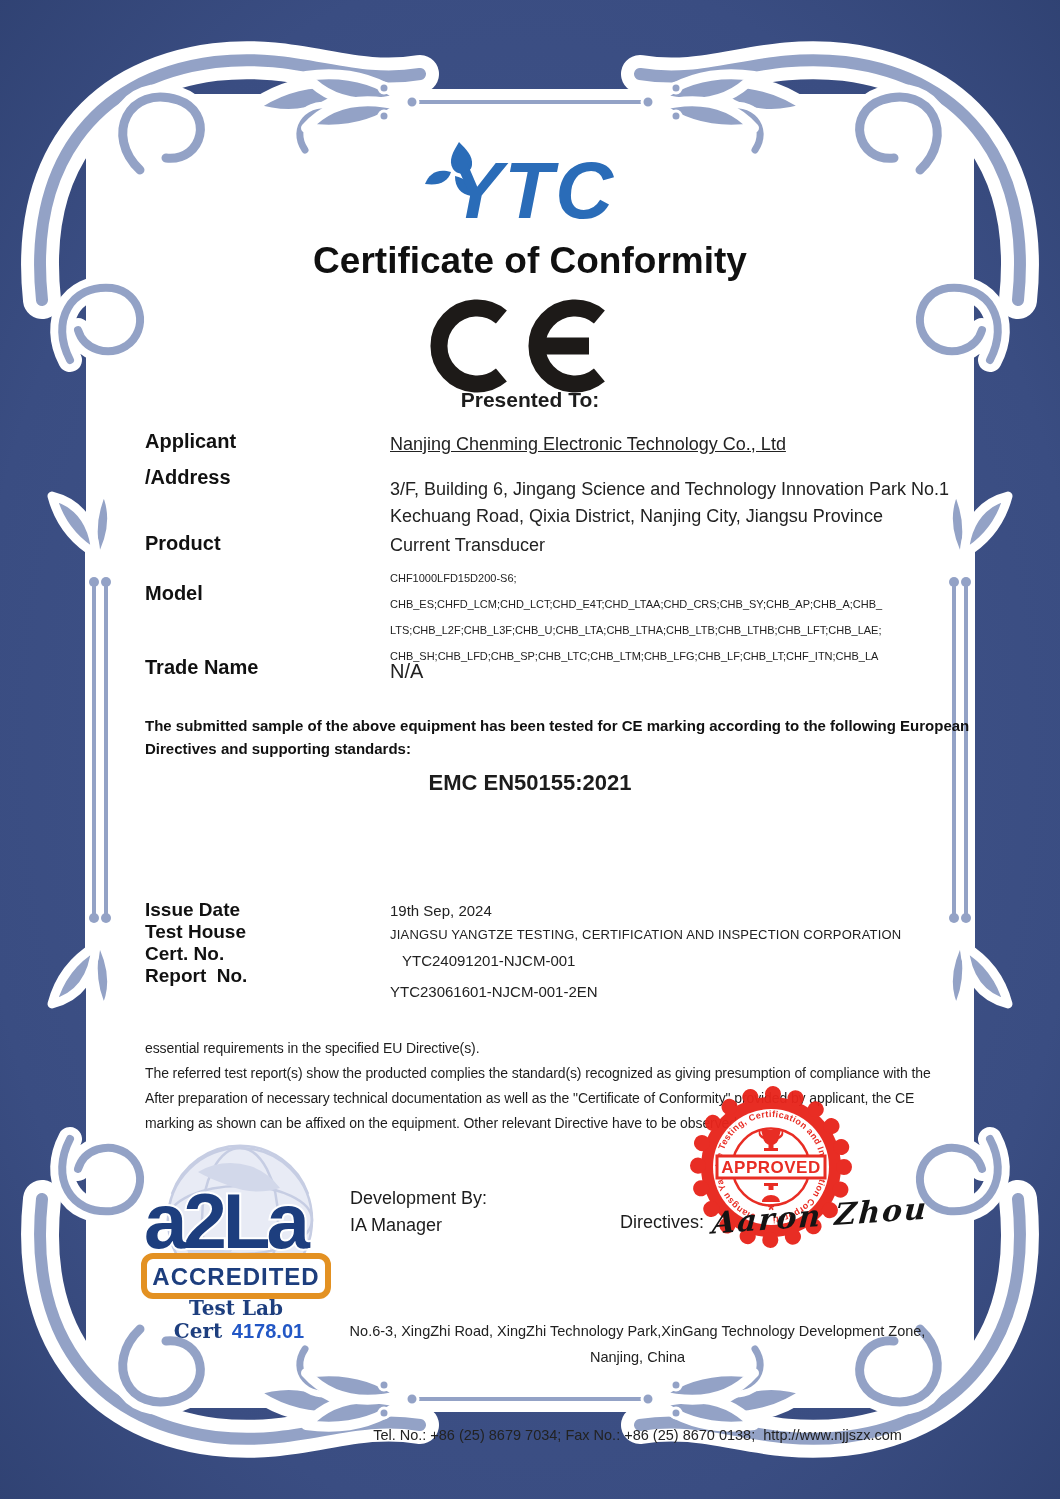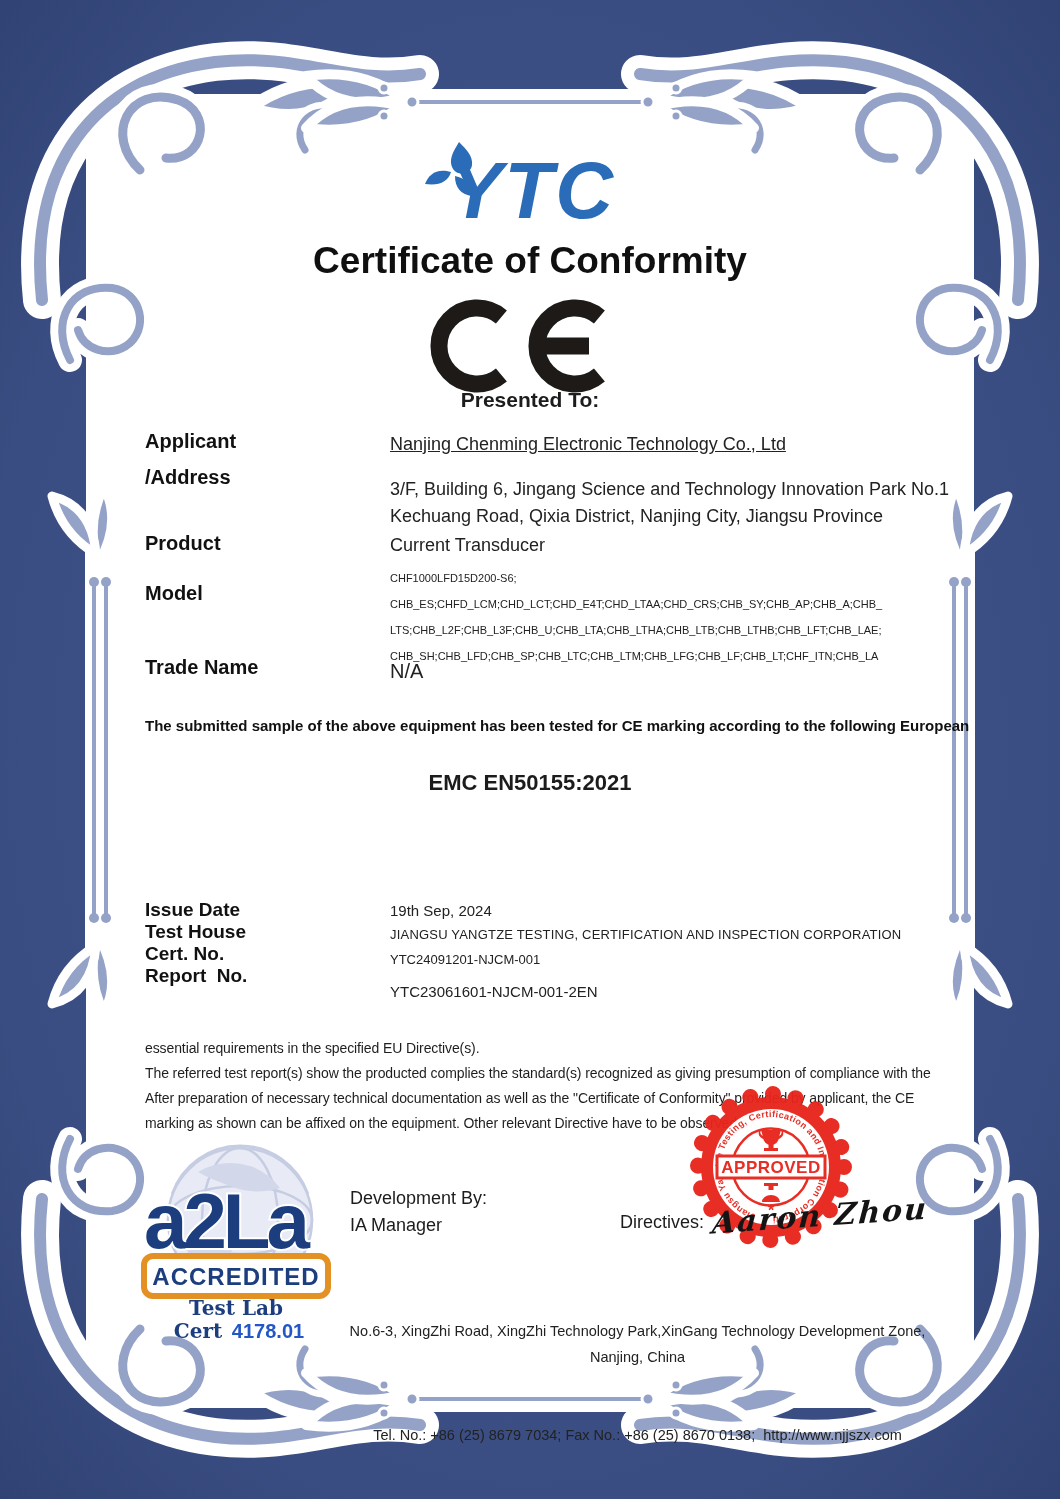--- a/index.html
+++ b/index.html
@@ -137,34 +137,35 @@
     <div class="small">CHB_ES;CHFD_LCM;CHD_LCT;CHD_E4T;CHD_LTAA;CHD_CRS;CHB_SY;CHB_AP;CHB_A;CHB_</div>
     <div class="small">LTS;CHB_L2F;CHB_L3F;CHB_U;CHB_LTA;CHB_LTHA;CHB_LTB;CHB_LTHB;CHB_LFT;CHB_LAE;</div>
     <div class="small">CHB_SH;CHB_LFD;CHB_SP;CHB_LTC;CHB_LTM;CHB_LFG;CHB_LF;CHB_LT;CHF_ITN;CHB_LA</div>
   </div>
 
   <div class="abs lbl" style="left:145px;top:656px;">Trade Name</div>
   <div class="abs val" style="left:390px;top:660px;font-size:20px;">N/A</div>
 
   <div class="abs" style="left:145px;top:714px;">
     <div class="statement">The submitted sample of the above equipment has been tested for CE marking according to the following European</div>
+    <div class="statement">Directives and supporting standards:</div>
   </div>
 
   <div class="abs center standard" style="top:770px;">EMC EN50155:2021</div>
 
   <div class="abs" style="left:145px;top:899px;">
     <div class="issuelbl">Issue Date</div>
     <div class="issuelbl">Test House</div>
     <div class="issuelbl">Cert. No.</div>
     <div class="issuelbl">Report  No.</div>
   </div>
 
   <div class="abs small" style="left:390px;top:902px;font-size:15px;">19th Sep, 2024</div>
   <div class="abs small" style="left:390px;top:927px;font-size:13px;letter-spacing:0.2px;">JIANGSU YANGTZE TESTING, CERTIFICATION AND INSPECTION CORPORATION</div>
-  <div class="abs small" style="left:390px;top:952px;font-size:13px;">YTC24091201-NJCM-001</div>
+  <div class="abs small" style="left:402px;top:952px;font-size:15px;">YTC24091201-NJCM-001</div>
   <div class="abs small" style="left:390px;top:983px;font-size:15px;">YTC23061601-NJCM-001-2EN</div>
 
   <div class="abs" style="left:145px;top:1036px;">
     <div class="legal">essential requirements in the specified EU Directive(s).</div>
     <div class="legal">The referred test report(s) show the producted complies the standard(s) recognized as giving presumption of compliance with the</div>
     <div class="legal">After preparation of necessary technical documentation as well as the "Certificate of Conformity" provided by applicant, the CE</div>
     <div class="legal">marking as shown can be affixed on the equipment. Other relevant Directive have to be observed</div>
   </div>
 
   <div class="abs" style="left:686px;top:1082px;opacity:0.96;">

